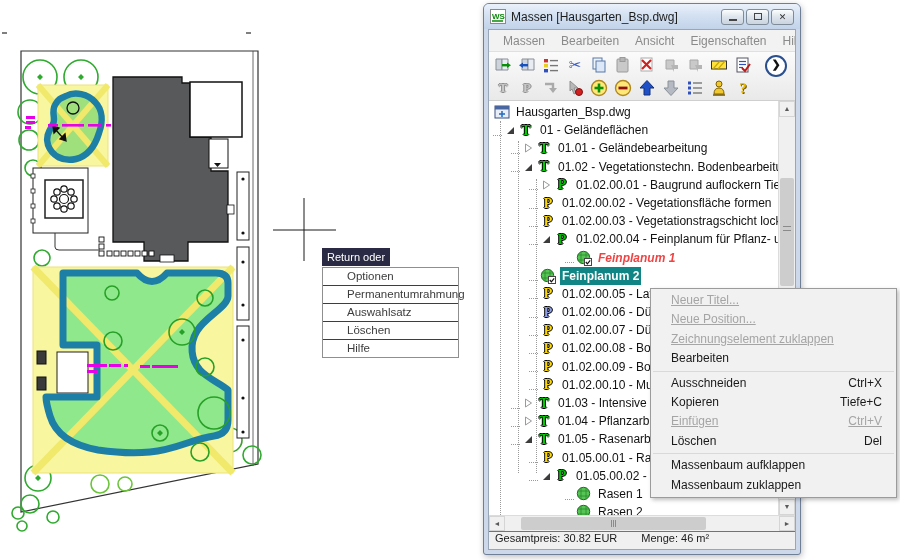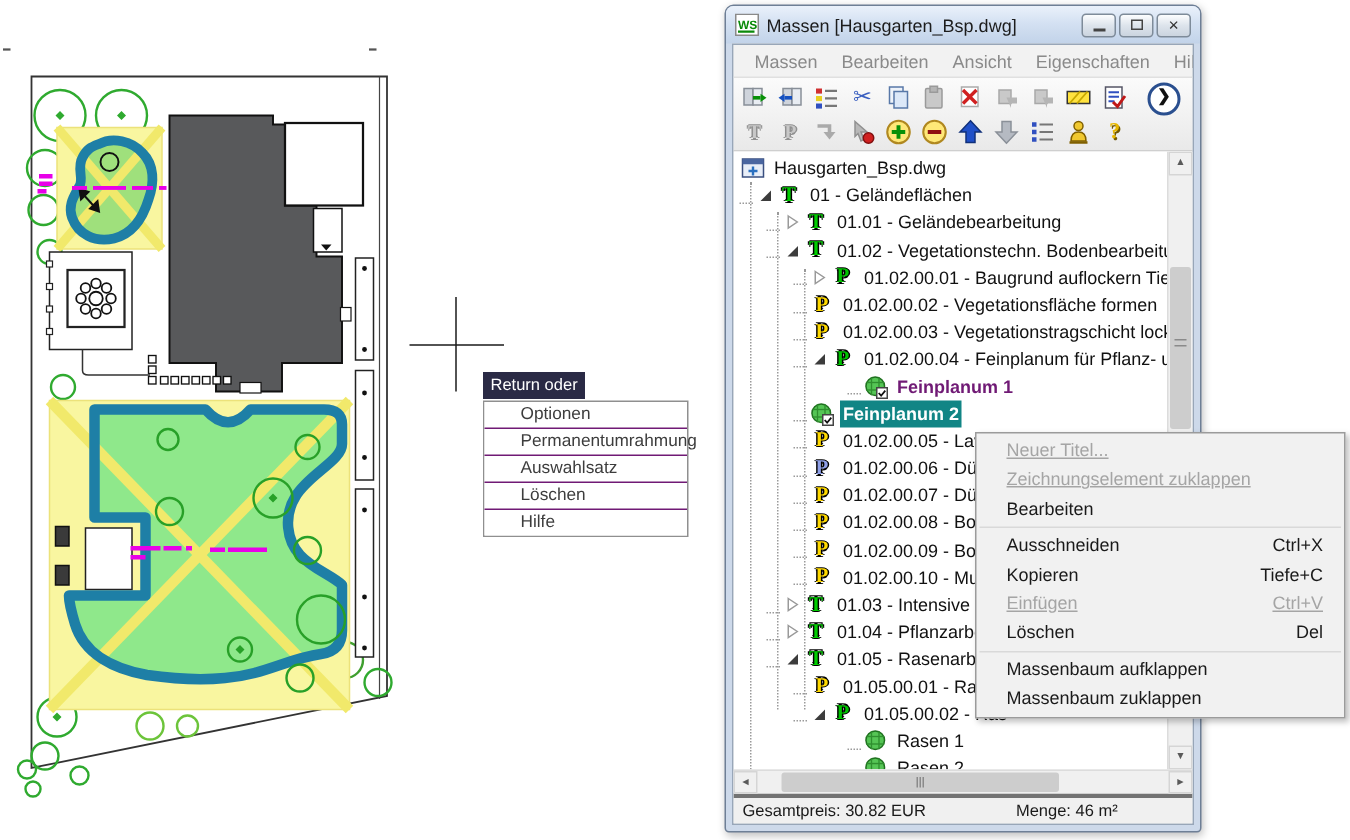--- a/index.html
+++ b/index.html
@@ -49,38 +49,38 @@
 
   #tree-wrap{flex:1 1 auto;position:relative;background:#fff;overflow:hidden;}
   #tree-rows{position:absolute;left:0;top:2px;right:16px;bottom:0;overflow:hidden;}
   .trow{height:18.2px;line-height:18.2px;white-space:nowrap;display:flex;align-items:center;font-size:12px;color:#111;}
   .stub{display:inline-block;width:9px;height:10px;border-bottom:1px dotted #9a9a9a;margin-right:1px;flex:0 0 auto;}
   .expander{display:inline-flex;width:14px;height:14px;align-items:center;justify-content:center;flex:0 0 auto;}
   .tree-icon{display:inline-flex;width:18px;height:16px;align-items:center;justify-content:center;margin-right:3px;flex:0 0 auto;}
   .letter{font-family:"Liberation Serif",serif;font-weight:bold;font-size:14px;line-height:15px;
     text-shadow:-1px 0 0 #000,1px 0 0 #000,0 -1px 0 #000,0 1px 0 #000;}
   .lbl{padding:0 2px;}
-  .teal .lbl{color:#701a75;font-weight:bold;}
+  .teal .lbl{color:#ef4444;font-weight:bold;font-style:italic;}
   .sel .lbl{background:#118585;color:#fff;font-weight:bold;}
   .guide{position:absolute;width:0;border-left:1px dotted #9a9a9a;}
 
   
   #vscroll{position:absolute;right:0;top:0;bottom:0;width:16px;background:#f0f0f0;border-left:1px solid #dcdcdc;}
   .sbtn{position:absolute;left:0;width:16px;height:16px;background:#f0f0f0;border:1px solid #d5d5d5;
     box-sizing:border-box;color:#5a5a5a;font-size:7px;text-align:center;line-height:14px;}
   #vthumb{position:absolute;left:1px;width:14px;top:77px;height:108px;background:#cdcdcd;border-radius:2px;}
   #vthumb:after{content:"";display:block;margin:48px auto 0;width:8px;height:1px;
     border-top:1px solid #8a8a8a;border-bottom:1px solid #8a8a8a;padding-top:2px;}
   #hscroll{flex:0 0 15px;position:relative;background:#f0f0f0;border-top:1px solid #dcdcdc;}
   #hthumb{position:absolute;top:1px;height:13px;left:32px;width:185px;background:#cdcdcd;border-radius:2px;}
   #hthumb:after{content:"";display:block;width:1px;height:7px;margin:3px auto 0;
     border-left:3px double #8a8a8a;border-right:1px solid #8a8a8a;}
 
-  #statusbar{flex:0 0 17px;background:#f0f0f0;border-top:3px solid #737373;display:flex;align-items:center;
-    font-size:11px;color:#1a1a1a;padding-left:6px;gap:36px;}
+  #statusbar{flex:0 0 17px;background:#f0f0f0;border-top:1px solid #737373;display:flex;align-items:flex-start;
+    font-size:11px;color:#1a1a1a;padding-left:6px;}
   #status-qty{margin-left:24px;}
 
   
   #context-menu{left:650px;top:288px;width:247px;background:#f1f1f1;border:1px solid #9b9b9b;
     box-shadow:2px 2px 4px rgba(0,0,0,.25);padding:2px 0;box-sizing:border-box;z-index:50;}
   .cm-item{height:19.4px;line-height:19.4px;font-size:12px;color:#1a1a1a;padding:0 14px 0 20px;
     display:flex;justify-content:space-between;white-space:nowrap;}
   .cm-item.disabled{color:#a5a5a5;text-decoration:underline;}
   .cm-item.hilite{background:#cce8ff;}
   .cm-sep{height:1px;background:#d9d9d9;margin:2px 2px;}
@@ -709,20 +709,23 @@
       <span id="status-qty">Menge: 46 m²</span>
     </div>
   </div>
 </div>
 
 <div id="context-menu" class="abs">
       <div class="cm-item disabled">
         <span>Neuer Titel...</span>
       </div>
       <div class="cm-item disabled">
+        <span>Neue Position...</span>
+      </div>
+      <div class="cm-item disabled">
         <span>Zeichnungselement zuklappen</span>
       </div>
       <div class="cm-item">
         <span>Bearbeiten</span>
       </div>
       <div class="cm-sep"></div>
       <div class="cm-item">
         <span>Ausschneiden</span>
         <span class="cm-short">Ctrl+X</span>
       </div>

